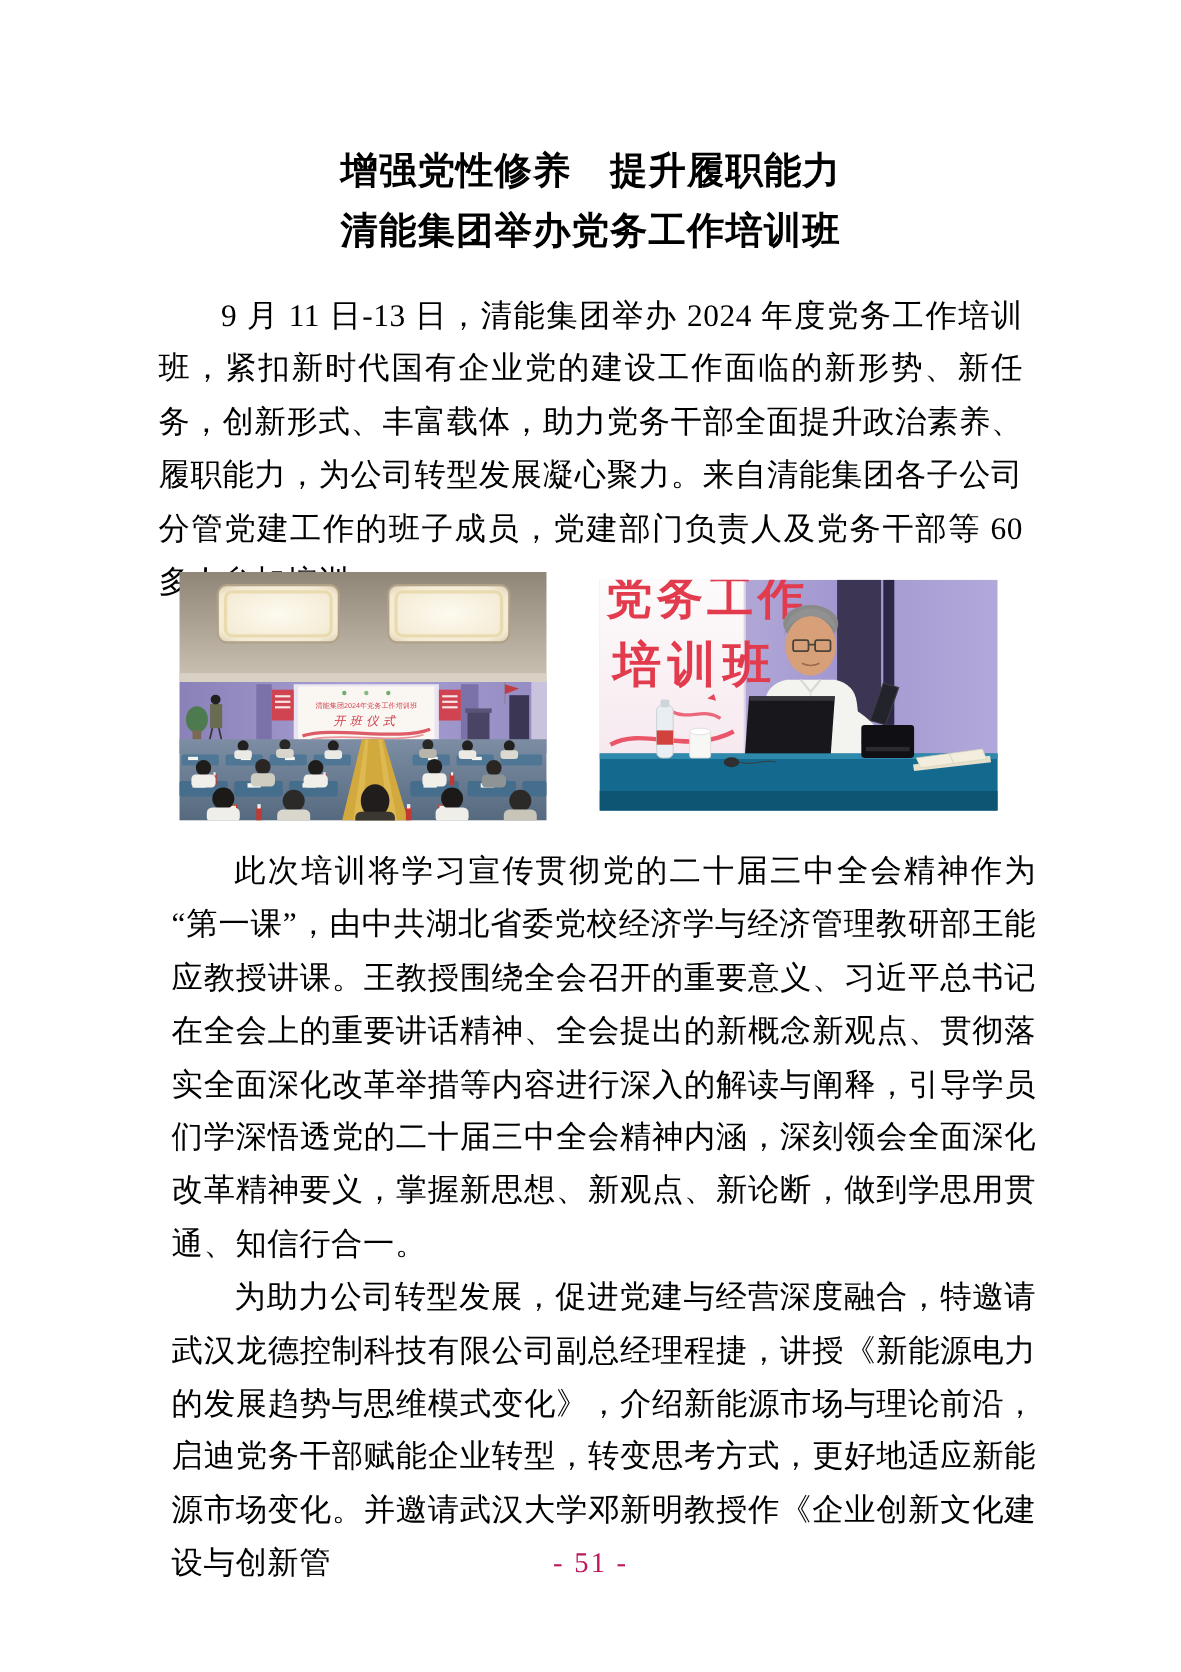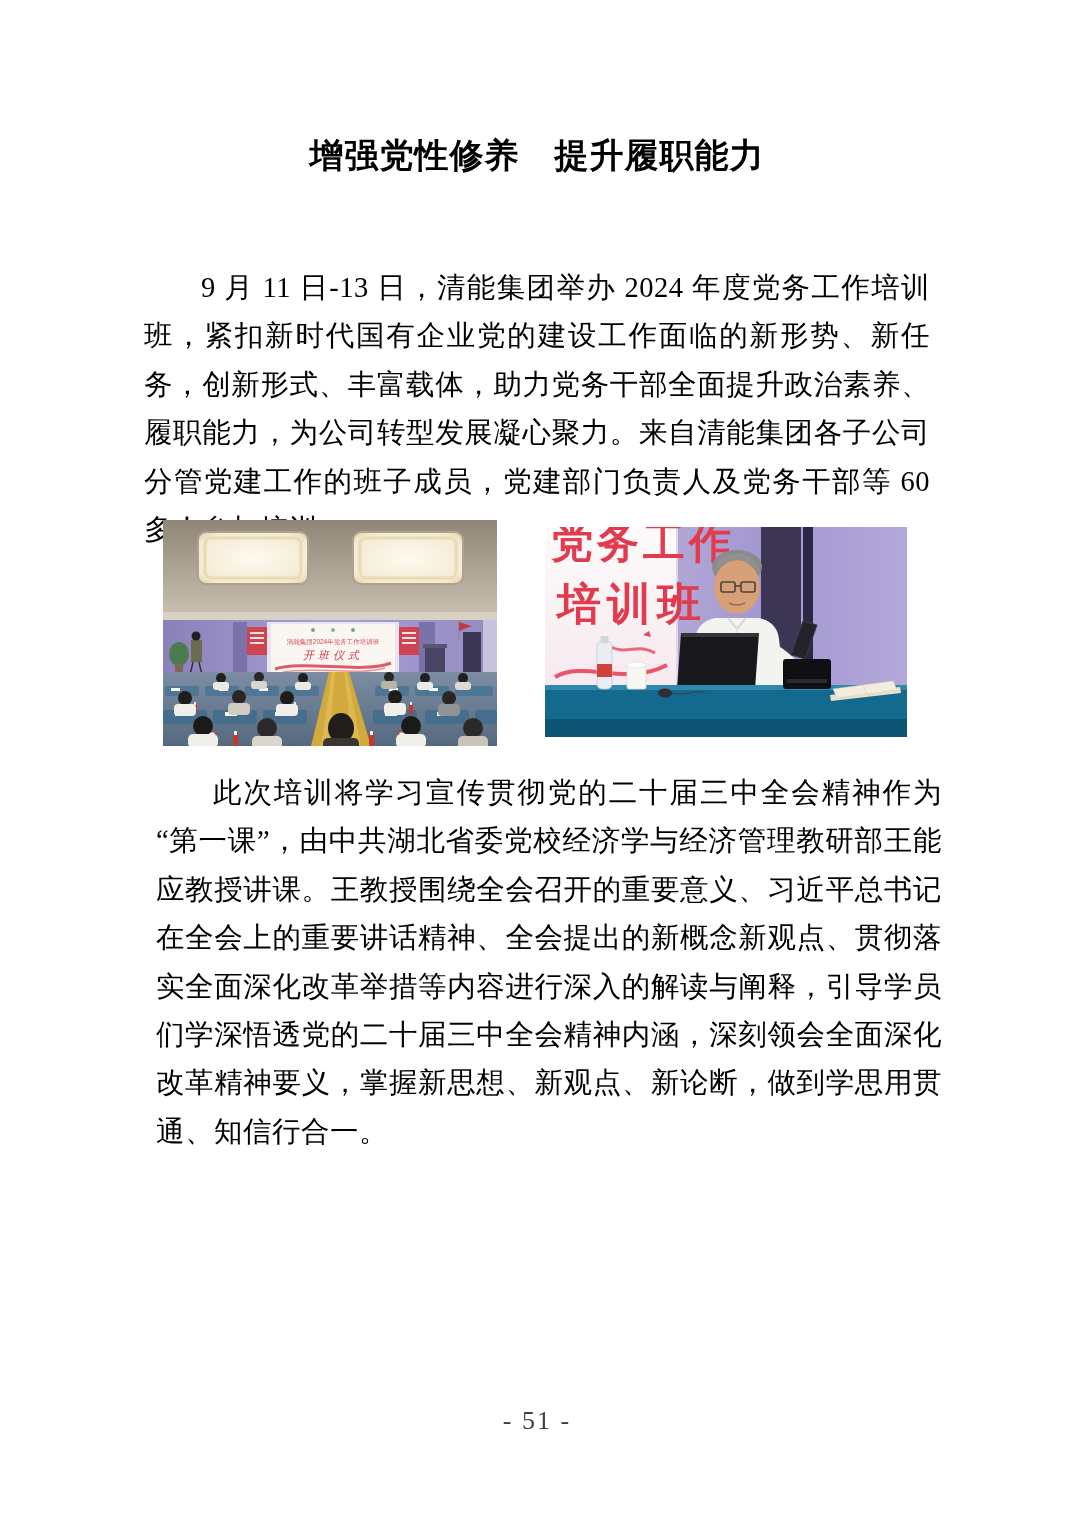--- a/index.html
+++ b/index.html
@@ -55,31 +55,32 @@
     position:absolute;
     left:156px; top:769px;
     width:786px;
   }
   .page-number{
     position:absolute;
     left:0; top:1406px;
     width:100%;
     text-align:center;
     font-size:26px;
-    color:#404040;
+    color:#be185d;
     letter-spacing:2px;
   }
 </style>
 </head>
 <body>
 
 <div class="page">
 
   <h1 class="title">
     <span class="title-line">增强党性修养　提升履职能力</span>
+    <span class="title-line">清能集团举办党务工作培训班</span>
   </h1>
 
   <p class="para para-1">9 月 11 日-13 日，清能集团举办 2024 年度党务工作培训班，紧扣新时代国有企业党的建设工作面临的新形势、新任务，创新形式、丰富载体，助力党务干部全面提升政治素养、履职能力，为公司转型发展凝心聚力。来自清能集团各子公司分管党建工作的班子成员，党建部门负责人及党务干部等 60 多人参加培训。</p>
 
   <div class="photo-row">
 
     <svg class="photo-left" viewBox="0 0 334 226" xmlns="http://www.w3.org/2000/svg">
       <defs>
         <linearGradient id="ceilg" x1="0" y1="0" x2="0" y2="1">
           <stop offset="0" stop-color="#8f8678"></stop>
@@ -346,17 +347,18 @@
       <g>
         <polygon points="285,168 355,160 356,166 286,174" fill="#e6e0cc"></polygon>
         <polygon points="288,162 348,154 352,163 292,171" fill="#f2eddd" stroke="#d9d2ba" stroke-width="0.6"></polygon>
         <line x1="318" y1="158" x2="322" y2="167" stroke="#d9d2ba" stroke-width="0.8"></line>
       </g>
     </svg>
   </div>
 
   <div class="para-block">
     <p class="para">此次培训将学习宣传贯彻党的二十届三中全会精神作为“第一课”，由中共湖北省委党校经济学与经济管理教研部王能应教授讲课。王教授围绕全会召开的重要意义、习近平总书记在全会上的重要讲话精神、全会提出的新概念新观点、贯彻落实全面深化改革举措等内容进行深入的解读与阐释，引导学员们学深悟透党的二十届三中全会精神内涵，深刻领会全面深化改革精神要义，掌握新思想、新观点、新论断，做到学思用贯通、知信行合一。</p>
+    <p class="para">为助力公司转型发展，促进党建与经营深度融合，特邀请武汉龙德控制科技有限公司副总经理程捷，讲授《新能源电力的发展趋势与思维模式变化》，介绍新能源市场与理论前沿，启迪党务干部赋能企业转型，转变思考方式，更好地适应新能源市场变化。并邀请武汉大学邓新明教授作《企业创新文化建设与创新管</p>
   </div>
 
   <div class="page-number">- 51 -</div>
 
 </div>
 
 </body></html>

